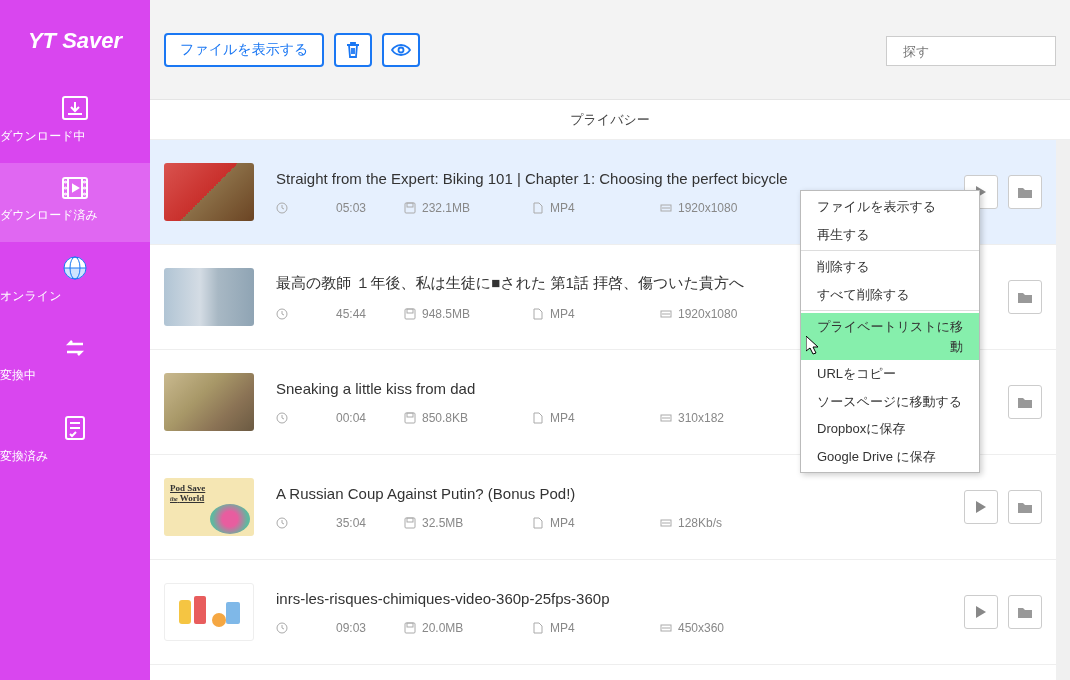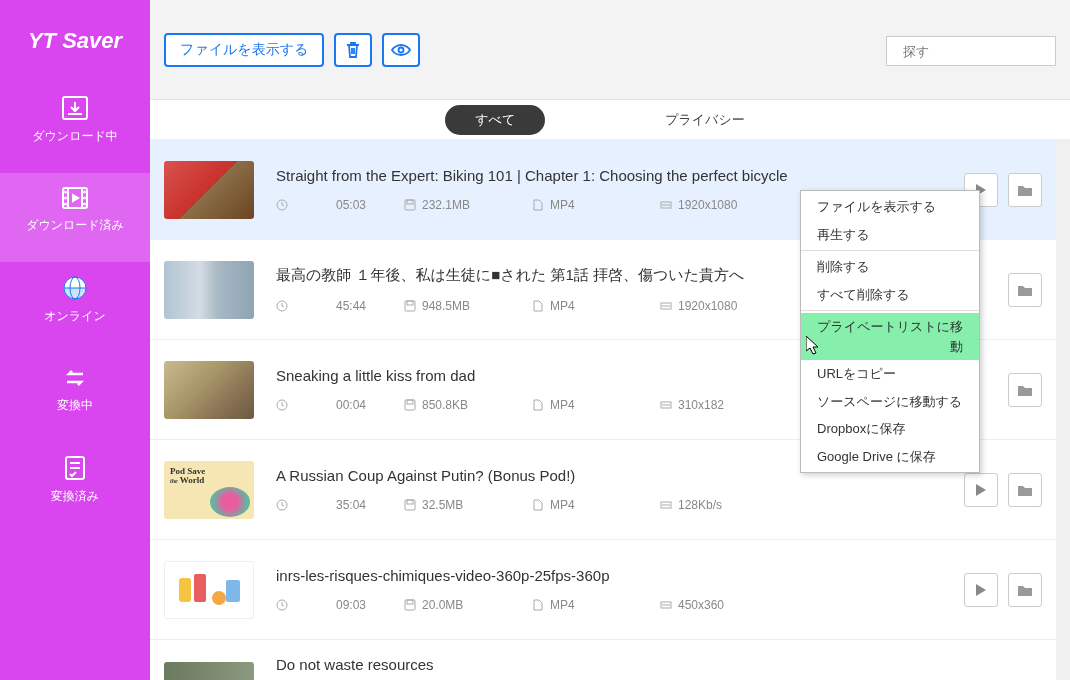--- a/index.html
+++ b/index.html
@@ -1,42 +1,42 @@
 <!DOCTYPE html>
 <html><head>
 <meta charset="utf-8">
 <style>
 * { box-sizing: border-box; margin: 0; padding: 0; }
 body { font-family: "Meiryo", "Hiragino Sans", sans-serif; font-size: 13px; width: 1070px; height: 680px; overflow: hidden; background: #fff; color: #333; position: relative; }
 .app { display: flex; width: 100%; height: 100%; }
 
 .sidebar { width: 150px; background: #d946ef; color: #fff; display: flex; flex-direction: column; align-items: center; padding-top: 28px; }
 .logo { font-size: 22px; font-weight: 700; font-style: italic; margin-bottom: 28px; }
-.nav-item { width: 100%; text-align: center; padding: 12px 0 28px 0; cursor: pointer; font-size: 12px; }
+.nav-item { width: 100%; text-align: left; padding: 12px 0 18px 0; cursor: pointer; font-size: 12px; }
 .nav-item.active { background: rgba(255,255,255,0.18); }
 .nav-icon { display: block; margin: 0 auto 6px auto; }
 .nav-icon svg { display: block; margin: 0 auto; }
 
 .main { flex: 1; display: flex; flex-direction: column; background: #fff; position: relative; }
 
 .topbar { height: 100px; background: #f3f3f3; border-bottom: 1px solid #e4e4e4; position: relative; display: flex; align-items: center; padding: 0 14px; }
 .btn-outline { background: #fff; border: 2px solid #1a77f3; color: #1a77f3; border-radius: 4px; padding: 6px 14px; font-size: 14px; font-weight: 500; cursor: pointer; display: inline-flex; align-items: center; justify-content: center; }
 .icon-btn { width: 38px; height: 34px; background: #fff; border: 2px solid #1a77f3; color: #1a77f3; border-radius: 4px; margin-left: 10px; cursor: pointer; display: inline-flex; align-items: center; justify-content: center; }
 .search { position: absolute; right: 14px; top: 36px; width: 170px; height: 30px; border: 1px solid #ccc; background: #fff; padding: 0 16px; font-size: 13px; }
 
 .winctrls { position: absolute; top: 0; right: 0; display: flex; }
 .winbtn { width: 22px; height: 22px; border: 1px solid #999; background: #f0f0f0; display: flex; align-items: center; justify-content: center; font-size: 12px; cursor: pointer; }
 
 .tabs { height: 40px; display: flex; align-items: center; justify-content: center; gap: 90px; border-bottom: 1px solid #eee; }
 .tab { font-size: 13px; color: #444; cursor: pointer; padding: 6px 30px; border-radius: 16px; }
 .tab.active { background: #3a3a3a; color: #fff; }
 
 .list-wrap { flex: 1; overflow: hidden; position: relative; border-right: 14px solid #f0f0f0; }
 .list { height: 100%; overflow-y: hidden; }
-.row { display: flex; align-items: center; padding: 16px 14px; border-bottom: 1px solid #eee; position: relative; min-height: 100px; }
+.row { display: flex; align-items: center; padding: 23px 14px; border-bottom: 1px solid #eee; position: relative; min-height: 100px; }
 .row.selected { background: #e6f0fe; }
 .thumb { width: 90px; height: 58px; border-radius: 3px; flex-shrink: 0; margin-right: 22px; display: flex; align-items: center; justify-content: center; background-size: cover; }
 .body { flex: 1; }
 .title { font-size: 15px; color: #333; margin-bottom: 14px; }
 .meta { display: flex; gap: 0; color: #888; font-size: 12px; }
 .meta-item { display: inline-flex; align-items: center; gap: 6px; }
 .meta-item.c1 { width: 128px; gap: 48px; }
 .meta-item.c2 { width: 128px; }
 .meta-item.c3 { width: 128px; }
 .meta-item.c4 { width: 156px; }
@@ -165,21 +165,20 @@
       <button class="icon-btn">
         <svg width="20" height="14" viewBox="0 0 20 14" fill="none" stroke="#1a77f3" stroke-width="1.8">
             <path d="M1 7s3-5 9-5 9 5 9 5-3 5-9 5-9-5-9-5z"></path>
             <circle cx="10" cy="7" r="2.5"></circle>
           </svg>
       </button>
       <input class="search" placeholder="探す" style="">
     </div>
 
     <div class="tabs">
-      <div class="tab active">すべて</div>
       <div class="tab">プライバシー</div>
     </div>
 
     <div class="list-wrap">
       <div class="scrollbar-thumb"></div>
       <div class="list">
 
         <div class="row selected">
           <div class="thumb" style="background:linear-gradient(135deg,#d9534f 0%,#c9302c 50%,#8b6f47 50%,#6b4423 100%);"></div>
           <div class="body">
@@ -309,21 +308,21 @@
             <div class="act-btn">
                 <svg width="14" height="12" viewBox="0 0 14 12" fill="#999">
                   <path d="M0 2h5l2 2h7v8H0z"></path>
                 </svg>
               </div>
           </div>
         </div>
 
         <div class="row">
           <div class="thumb" style="background:#f5e6b3;position:relative;">
-            <div style="position:absolute;top:6px;left:6px;font-size:9px;font-family:Georgia,serif;font-weight:bold;color:#333;line-height:1.1;">
+            <div style="position:absolute;top:6px;left:6px;font-size:9px;font-family:Georgia,serif;font-weight:bold;color:#333;line-height:1.1;text-decoration:underline;">
               <span>Pod Save</span><br>
               <span style="font-size:6px;font-style:italic;">the</span> <span>World</span>
             </div>
             <div style="position:absolute;bottom:2px;right:4px;width:40px;height:30px;background:radial-gradient(circle,#e85d9f 30%,#5fb89f 70%);border-radius:50%;"></div>
           </div>
           <div class="body">
             <div class="title">A Russian Coup Against Putin? (Bonus Pod!)</div>
             <div class="meta">
               <span class="meta-item c1">
                   <svg class="mico" viewBox="0 0 12 12" stroke="#aaa" fill="none">

